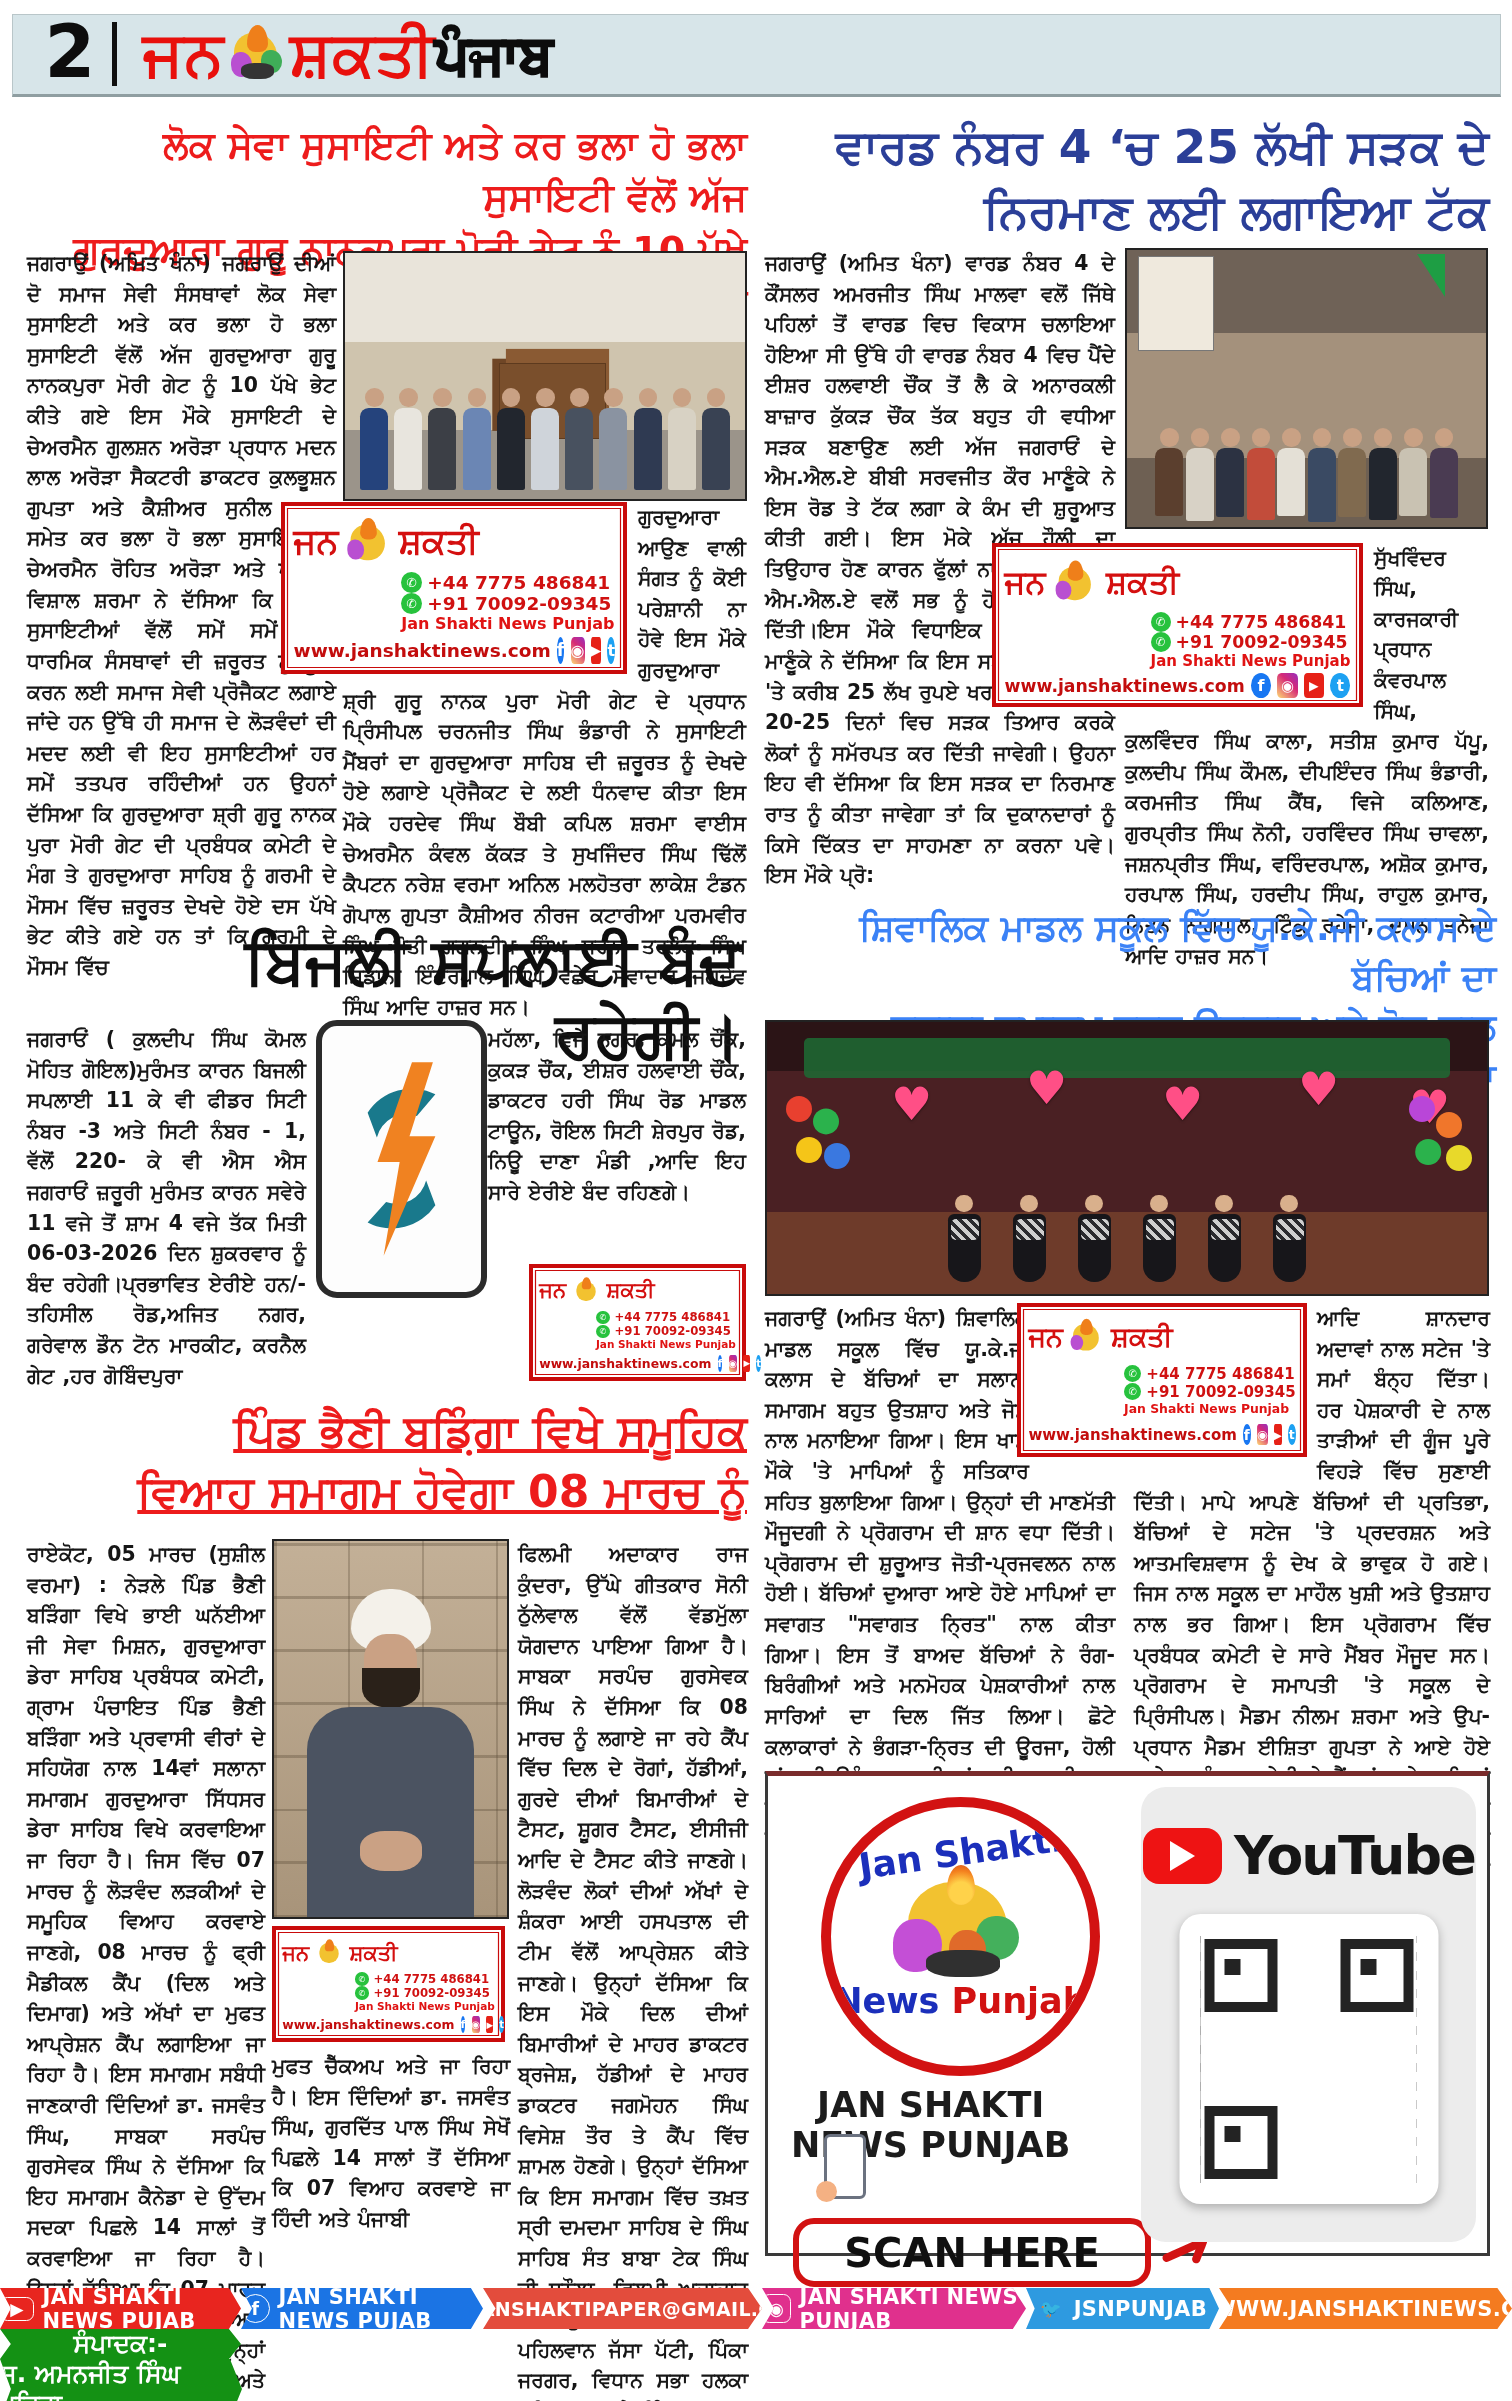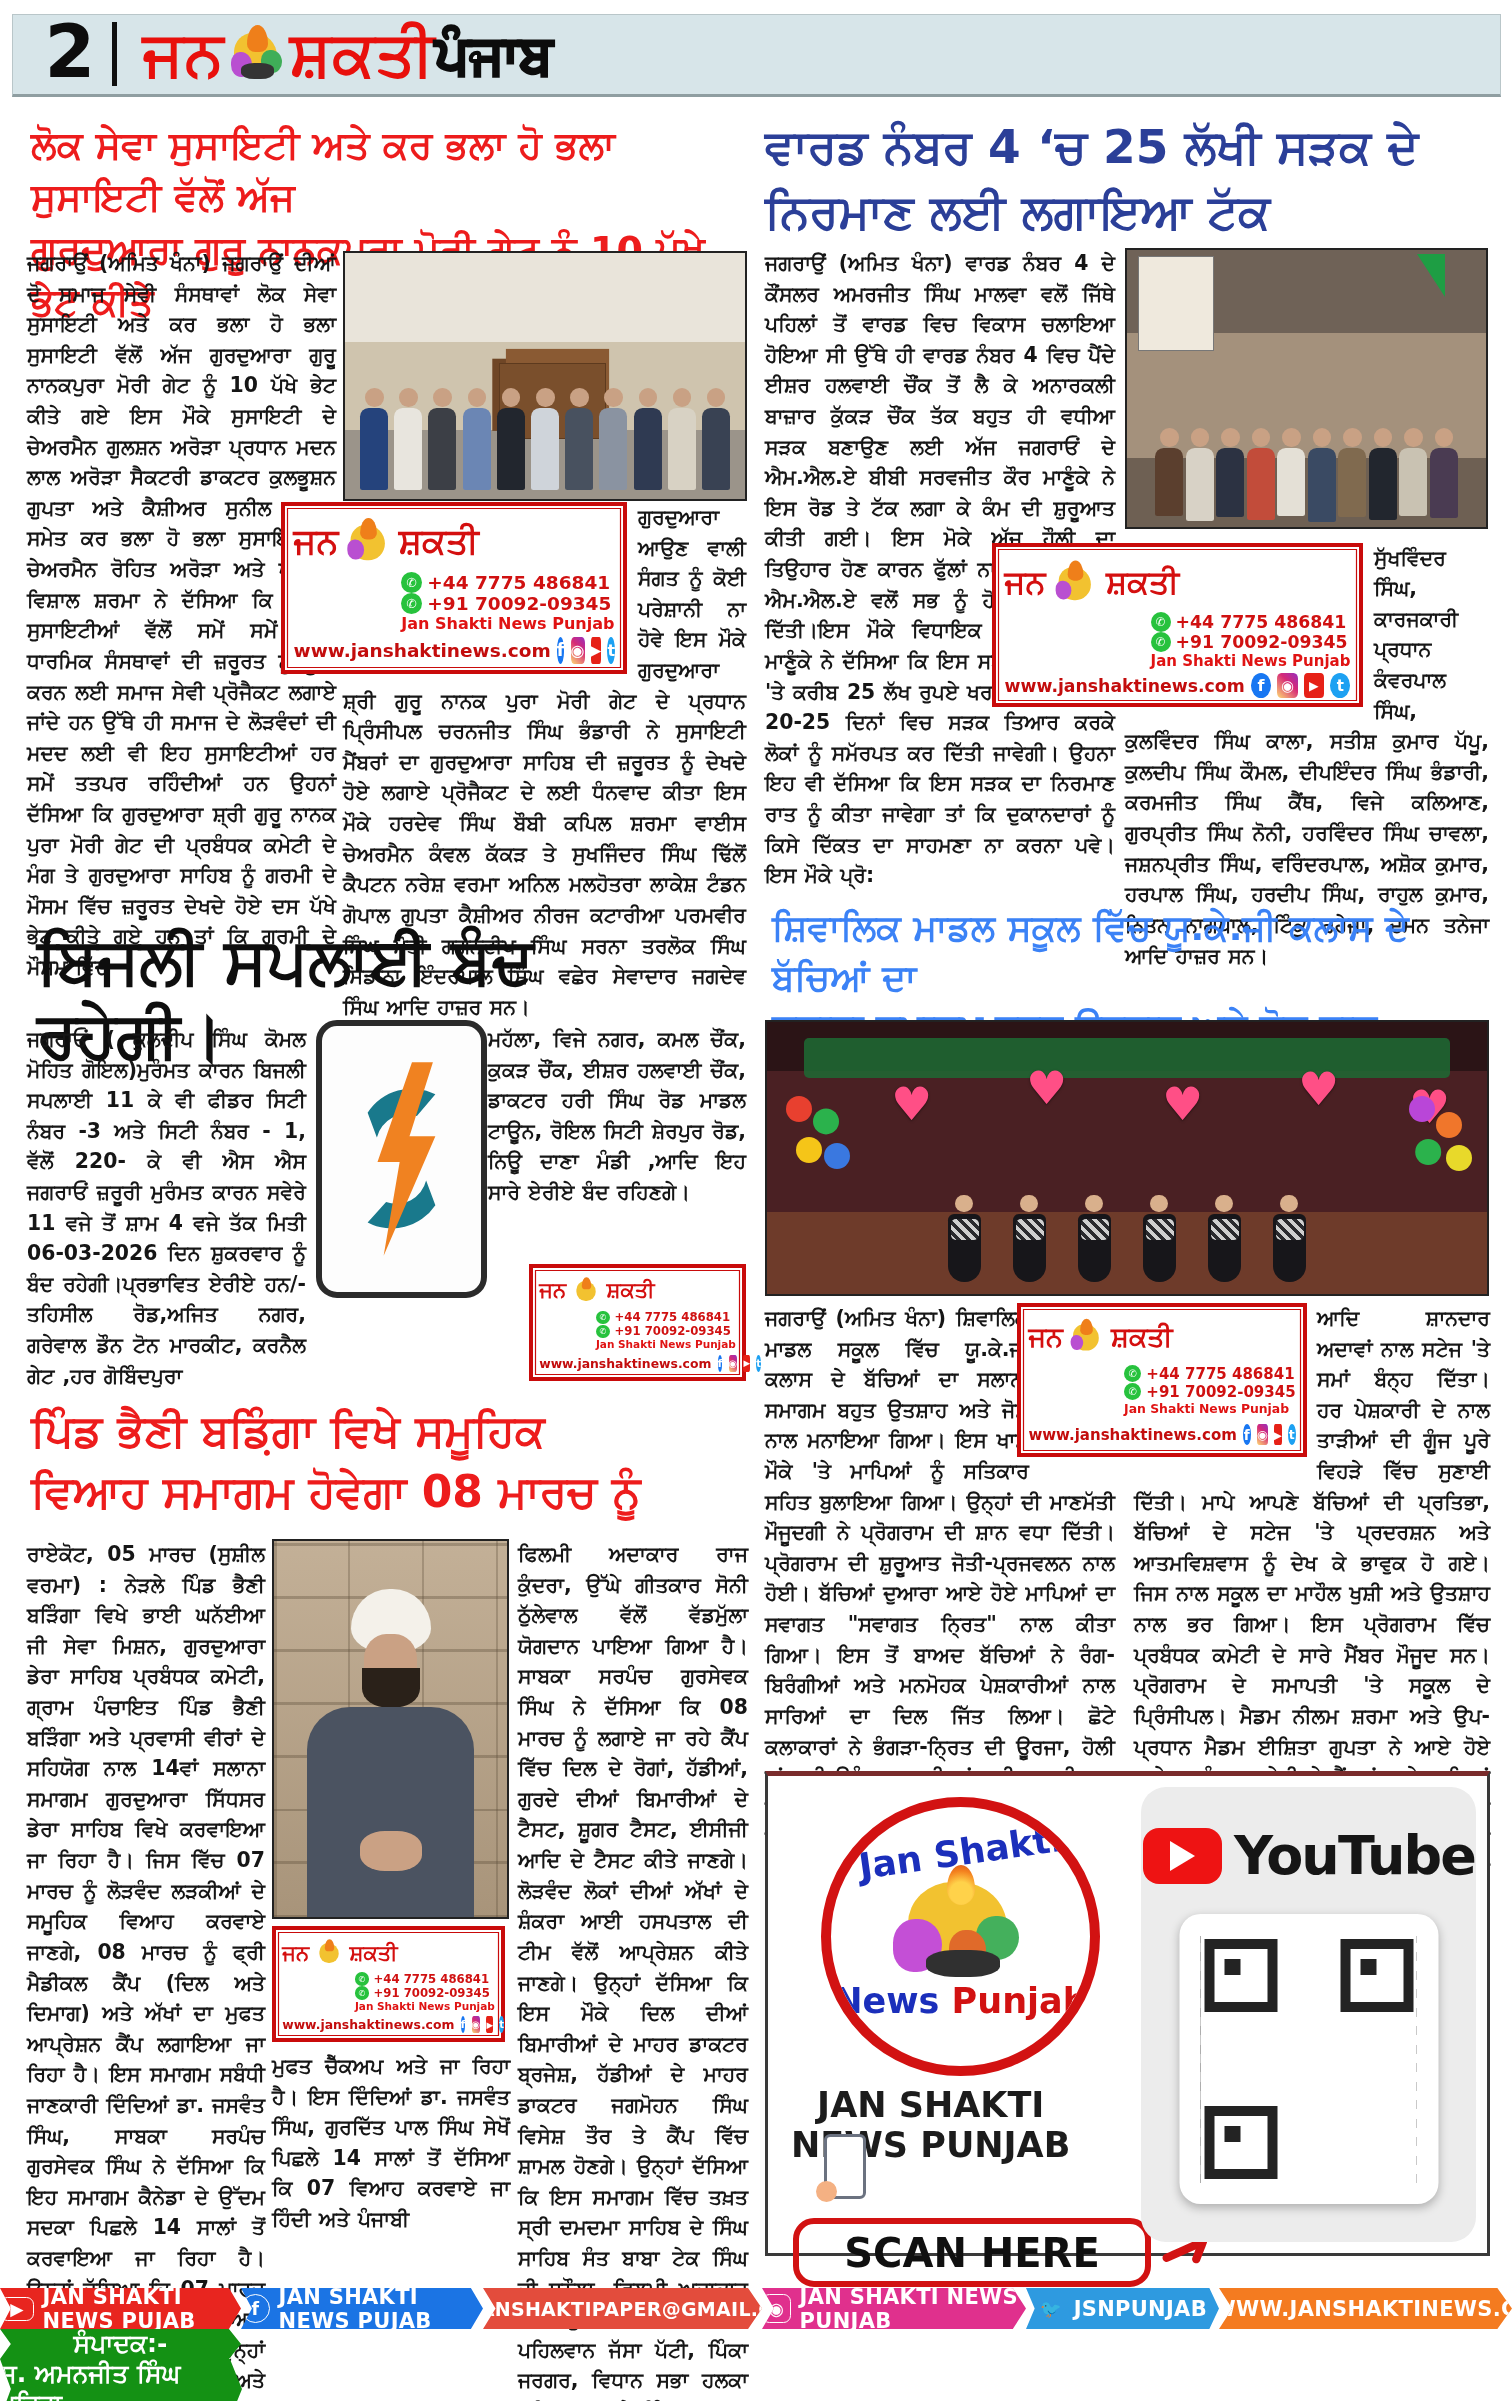--- a/index.html
+++ b/index.html
@@ -14,21 +14,21 @@
   #hdr-divider{width:4.3px;height:64px;background:#101010;margin-right:26px;}
   .masthead-word{font-size:62px;font-weight:800;color:#e8100c;line-height:1;letter-spacing:1.2px;}
   #masthead{display:flex;align-items:center;gap:6.2px;}
   .mini-emblem{position:relative;width:53px;height:59px;}
   .mini-emblem .blob{position:absolute;border-radius:45% 55% 50% 50%;}
   #date-line{flex:1;text-align:center;font-size:33px;font-weight:800;color:#141414;letter-spacing:0.6px;}
   #region{font-size:53px;font-weight:800;color:#f3f7f8;-webkit-text-stroke:2.5px #0c0c0c;
           padding-right:30px;line-height:1;}
 
   
-  .headline{position:absolute;text-align:left;font-weight:800;line-height:1.38;}
+  .headline{position:absolute;text-align:right;font-weight:800;line-height:1.38;}
   
   .bodytxt{position:absolute;font-size:20.4px;line-height:1.5;font-weight:600;
            text-align:justify;color:#161616;word-spacing:1.2px;}
 
   
   .photo{position:absolute;border:2.5px solid #222;overflow:hidden;}
   .ppl-row{position:absolute;left:0;right:0;bottom:8.6px;display:flex;justify-content:center;gap:6.2px;}
   .person{position:relative;width:28px;height:82px;border-radius:8.6px 8.6px 2.5px 2.5px;background:#3a4050;}
   .person::before{content:"";position:absolute;top:-20px;left:5px;width:18.5px;height:18.5px;border-radius:50%;background:#c9a184;}
   .kid{position:relative;width:33px;height:68px;background:#17161a;border-radius:6.2px 6.2px 16px 16px;}
@@ -278,21 +278,21 @@
     </div>
     <div class="jsb-bottom" style="margin-top:1.2px;">
       <span class="jsb-web" style="font-size:12.4px;">www.janshaktinews.com</span>
       <span class="sicon ic-fb" style="width:17.3px;height:17.3px;font-size:11px;">f</span>
       <span class="sicon ic-ig" style="width:17.3px;height:17.3px;font-size:10px;">◉</span>
       <span class="sicon ic-yt" style="width:17.3px;height:17.3px;font-size:8.6px;">▶</span>
       <span class="sicon ic-tw" style="width:17.3px;height:17.3px;font-size:10px;">t</span>
     </div>
   </div>
 
-  <div class="headline" style="left:31px;top:1401px;width:716px;font-size:44px;color:#ed1c1c;">
+  <div class="headline" style="left:31px;top:1401px;width:716px;font-size:44px;color:#ed1c1c;text-decoration:underline;">
     <div>ਪਿੰਡ ਭੈਣੀ ਬਡ਼ਿੰਗਾ ਵਿਖੇ ਸਮੂਹਿਕ</div>
     <div>ਵਿਆਹ ਸਮਾਗਮ ਹੋਵੇਗਾ 08 ਮਾਰਚ ਨੂੰ</div>
   </div>
 
   <div class="bodytxt" style="left:27px;top:1539px;width:238px;height:720px;">ਰਾਏਕੋਟ, 05 ਮਾਰਚ (ਸੁਸ਼ੀਲ ਵਰਮਾ) : ਨੇੜਲੇ ਪਿੰਡ ਭੈਣੀ ਬੜਿੰਗਾ ਵਿਖੇ ਭਾਈ ਘਨੱਈਆ ਜੀ ਸੇਵਾ ਮਿਸ਼ਨ, ਗੁਰਦੁਆਰਾ ਡੇਰਾ ਸਾਹਿਬ ਪ੍ਰਬੰਧਕ ਕਮੇਟੀ, ਗ੍ਰਾਮ ਪੰਚਾਇਤ ਪਿੰਡ ਭੈਣੀ ਬੜਿੰਗਾ ਅਤੇ ਪ੍ਰਵਾਸੀ ਵੀਰਾਂ ਦੇ ਸਹਿਯੋਗ ਨਾਲ 14ਵਾਂ ਸਲਾਨਾ ਸਮਾਗਮ ਗੁਰਦੁਆਰਾ ਸਿੱਧਸਰ ਡੇਰਾ ਸਾਹਿਬ ਵਿਖੇ ਕਰਵਾਇਆ ਜਾ ਰਿਹਾ ਹੈ। ਜਿਸ ਵਿੱਚ 07 ਮਾਰਚ ਨੂੰ ਲੋੜਵੰਦ ਲੜਕੀਆਂ ਦੇ ਸਮੂਹਿਕ ਵਿਆਹ ਕਰਵਾਏ ਜਾਣਗੇ, 08 ਮਾਰਚ ਨੂੰ ਫ੍ਰੀ ਮੈਡੀਕਲ ਕੈਂਪ (ਦਿਲ ਅਤੇ ਦਿਮਾਗ) ਅਤੇ ਅੱਖਾਂ ਦਾ ਮੁਫਤ ਆਪ੍ਰੇਸ਼ਨ ਕੈਂਪ ਲਗਾਇਆ ਜਾ ਰਿਹਾ ਹੈ। ਇਸ ਸਮਾਗਮ ਸਬੰਧੀ ਜਾਣਕਾਰੀ ਦਿੰਦਿਆਂ ਡਾ. ਜਸਵੰਤ ਸਿੰਘ, ਸਾਬਕਾ ਸਰਪੰਚ ਗੁਰਸੇਵਕ ਸਿੰਘ ਨੇ ਦੱਸਿਆ ਕਿ ਇਹ ਸਮਾਗਮ ਕੈਨੇਡਾ ਦੇ ਉੱਦਮ ਸਦਕਾ ਪਿਛਲੇ 14 ਸਾਲਾਂ ਤੋਂ ਕਰਵਾਇਆ ਜਾ ਰਿਹਾ ਹੈ। ਉਨ੍ਹਾਂ ਦੱਸਿਆ ਕਿ 07 ਮਾਰਚ ਨੂੰ ਲੋੜਵੰਦ ਲੜਕੀਆਂ ਦੇ ਵਿਆਹ ਕਰਵਾਏ ਜਾ ਰਹੇ ਹਨ, ਉਨ੍ਹਾਂ ਲਈ ਉੱਘੇ ਕਾਰੋਬਾਰੀ ਅਤੇ ਪੰਜਾਬੀ</div>
 
   <div class="abs" style="left:272px;top:1539px;width:238px;height:720px;">
     <div class="photo" style="position:relative;width:233px;height:376px;background:
          repeating-linear-gradient(0deg,rgba(90,75,55,.35) 0 2.5px,transparent 2.5px 53px),
          repeating-linear-gradient(90deg,rgba(90,75,55,.3) 0 2.5px,transparent 2.5px 74px),

